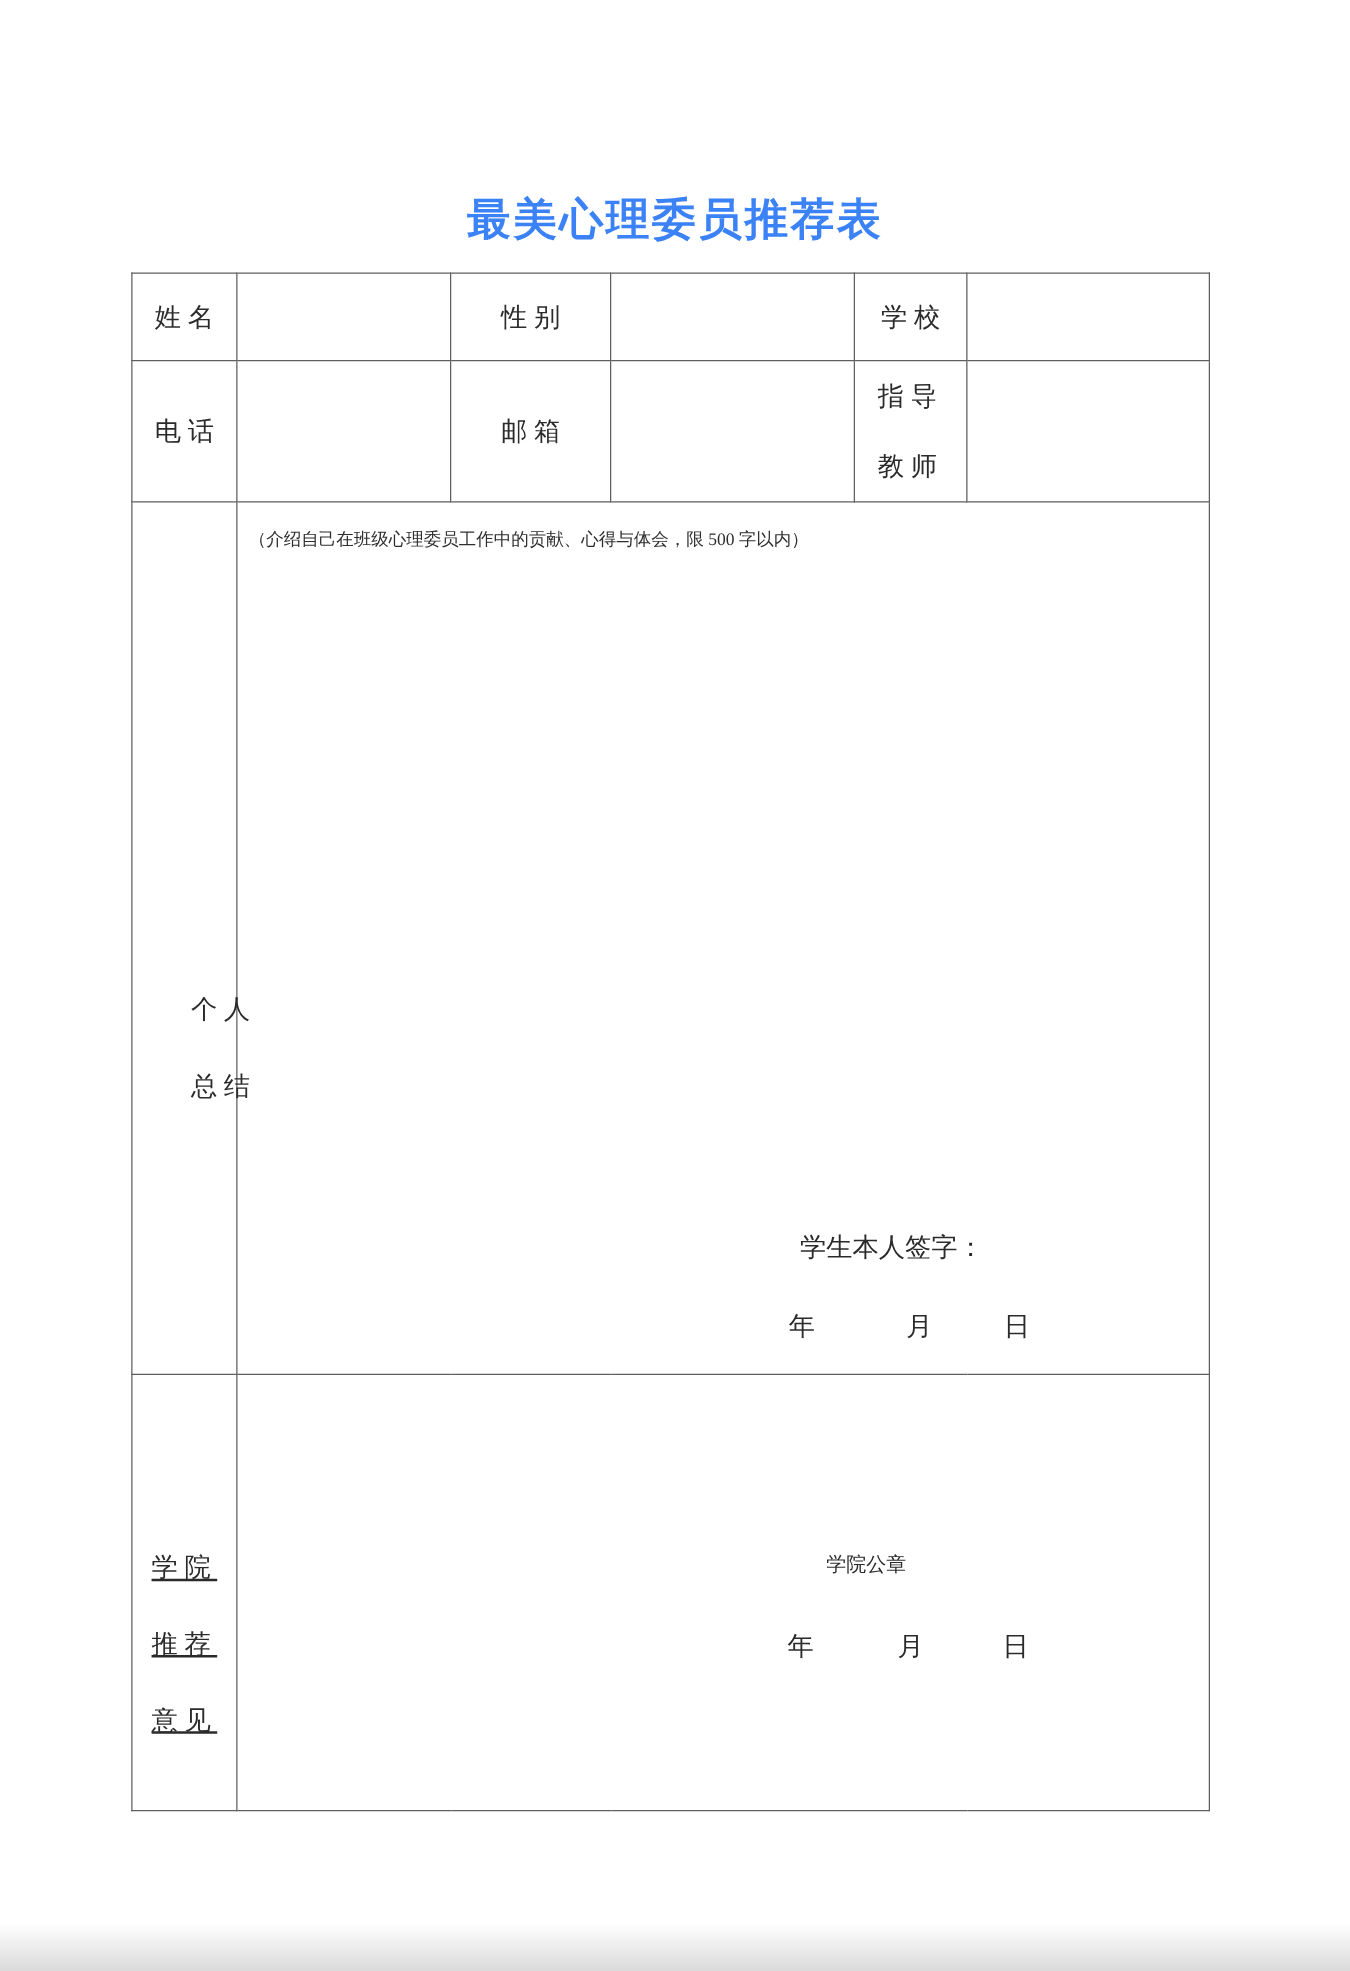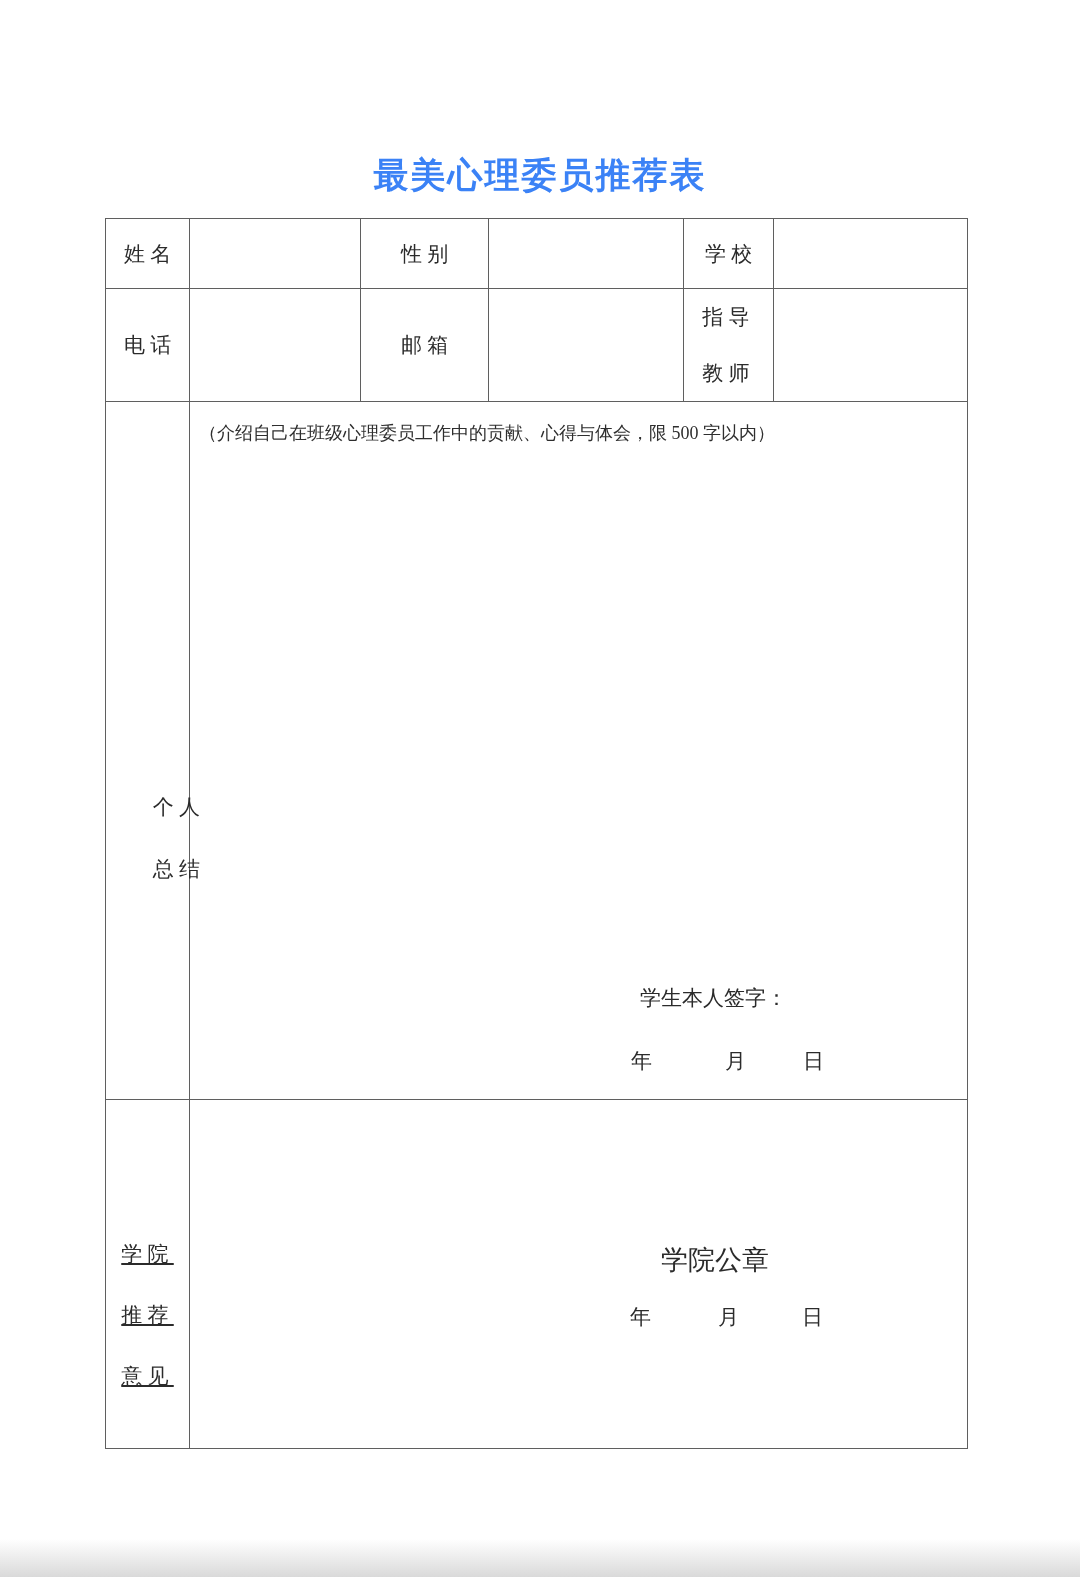--- a/index.html
+++ b/index.html
@@ -35,24 +35,24 @@
   }
   td.sumlbl{text-align:center;vertical-align:top;}
   td.sumlbl .wrap{line-height:62px;margin-left:44px;}
   td.sumlbl .pad-sum{padding-top:374px;display:block;}
   td.reclbl{text-align:center;vertical-align:top;}
   td.reclbl .wrap{line-height:61px;text-decoration:underline;}
   td.reclbl .pad-rec{padding-top:124px;display:block;}
   td.big{position:relative;vertical-align:top;}
   .hint{
     position:absolute;top:16px;left:9px;width:740px;
-    font-size:18px;line-height:30px;color:#2e2e2e;
+    font-size:14px;line-height:30px;color:#2e2e2e;
   }
   .sig{position:absolute;top:582px;left:450px;font-size:21px;}
-  .seal{position:absolute;top:142px;left:471px;font-size:27px;}
+  .seal{position:absolute;top:142px;left:471px;font-size:16px;}
   .d{position:absolute;font-size:21px;}
   .y4{top:645px;left:441px;} .m4{top:645px;left:535px;} .d4{top:645px;left:613px;}
   .y5{top:203px;left:440px;} .m5{top:203px;left:528px;} .d5{top:203px;left:612px;}
   .bottom-shadow{
     position:absolute;left:0;bottom:0;width:100%;height:38px;
     background:linear-gradient(to bottom,rgba(120,120,120,0),rgba(120,120,120,0.28));
     pointer-events:none;
   }
 </style>
 </head>

